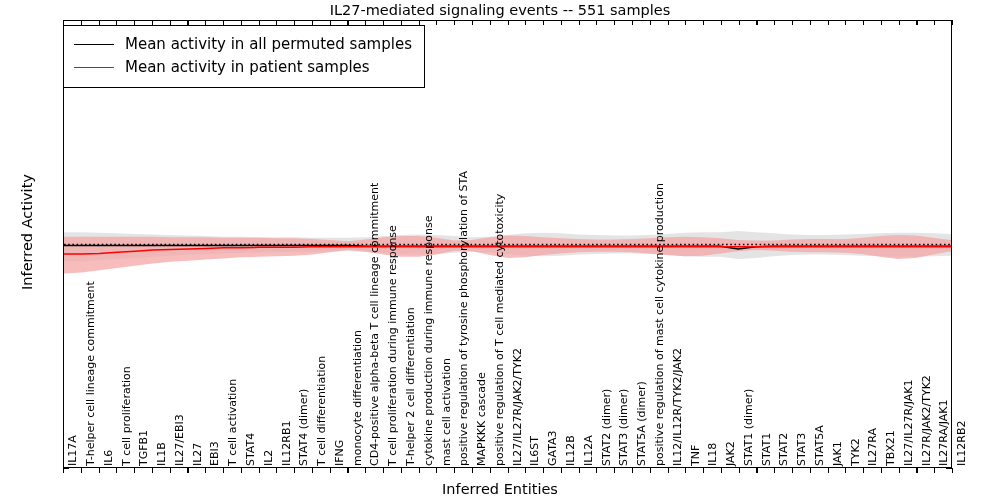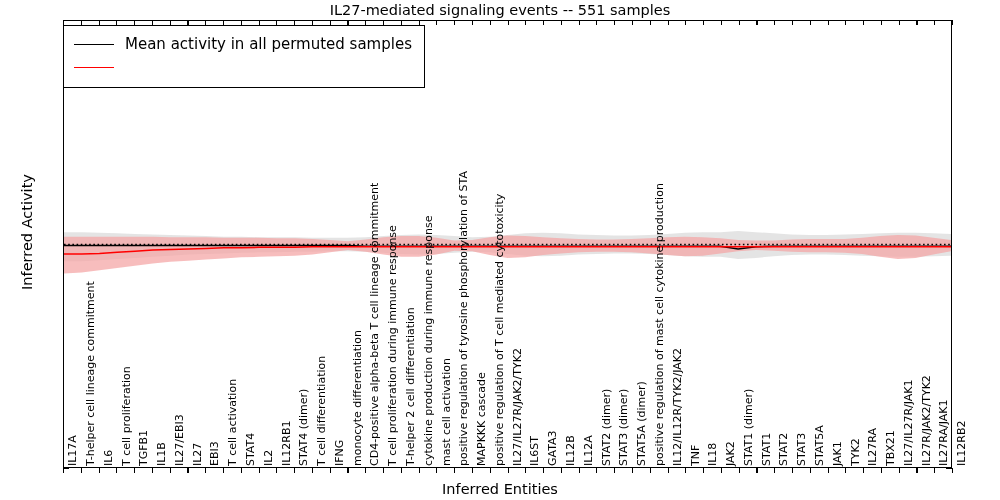--- a/index.html
+++ b/index.html
@@ -233,15 +233,16 @@
     </div>
   <div id="xlabel">Inferred Entities</div>
 
   <div id="legend">
       <div class="lrow">
         <span class="lswatch" style="border-top-color: rgb(0, 0, 0);"></span>
         <span class="ltext">Mean activity in all permuted samples</span>
       </div>
       <div class="lrow">
         <span class="lswatch" style="border-top-color: rgb(255, 0, 0);"></span>
+        <span class="ltext">Mean activity in patient samples</span>
       </div>
     </div>
 </div>
 
 </body></html>

